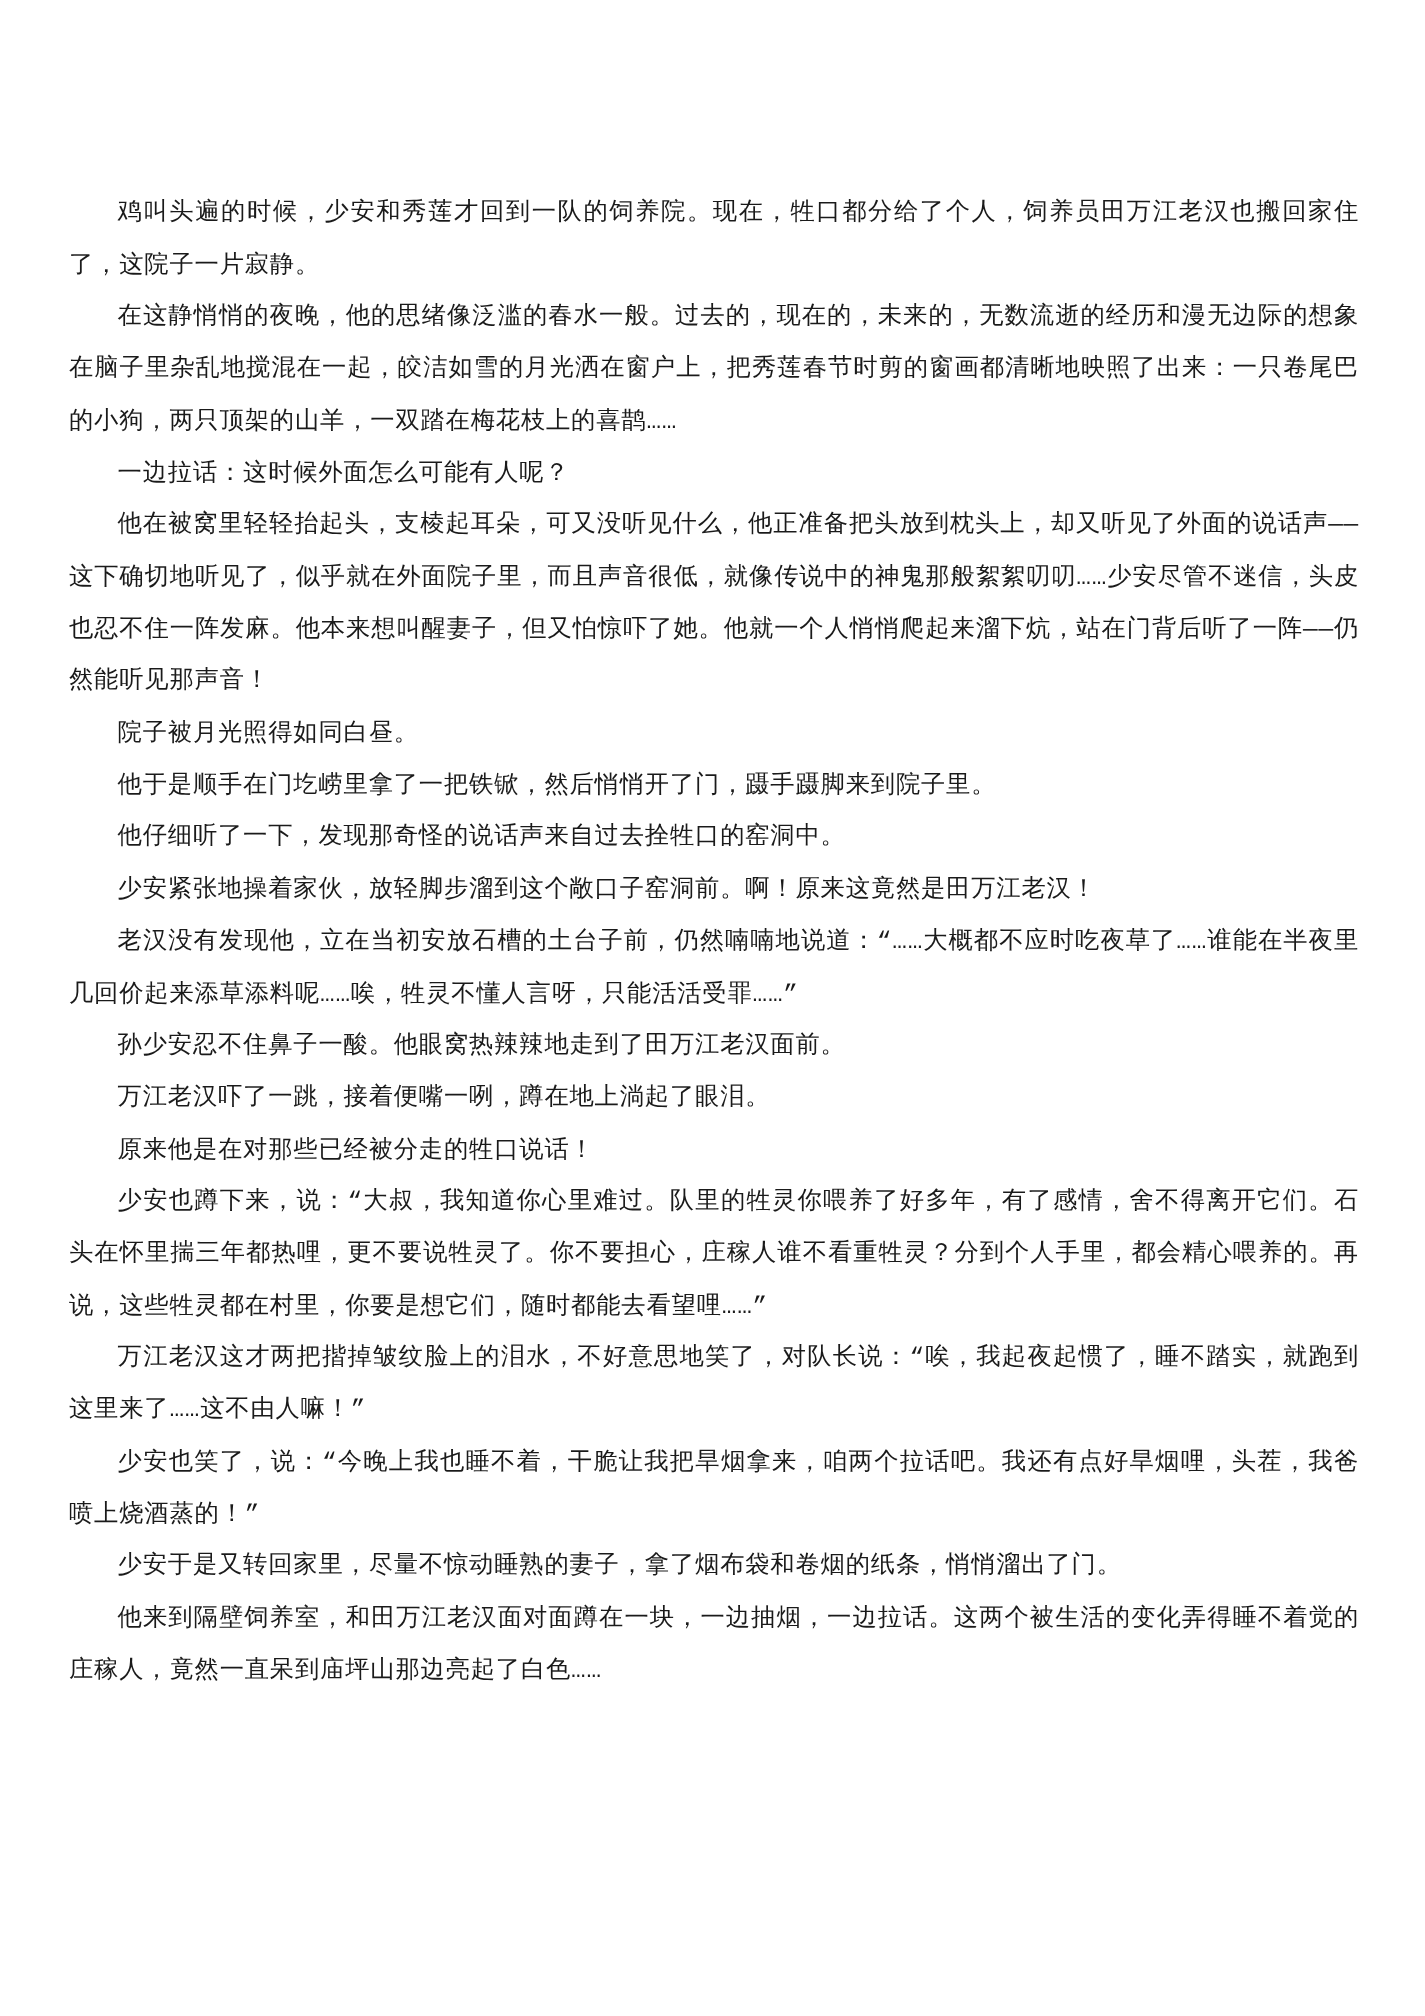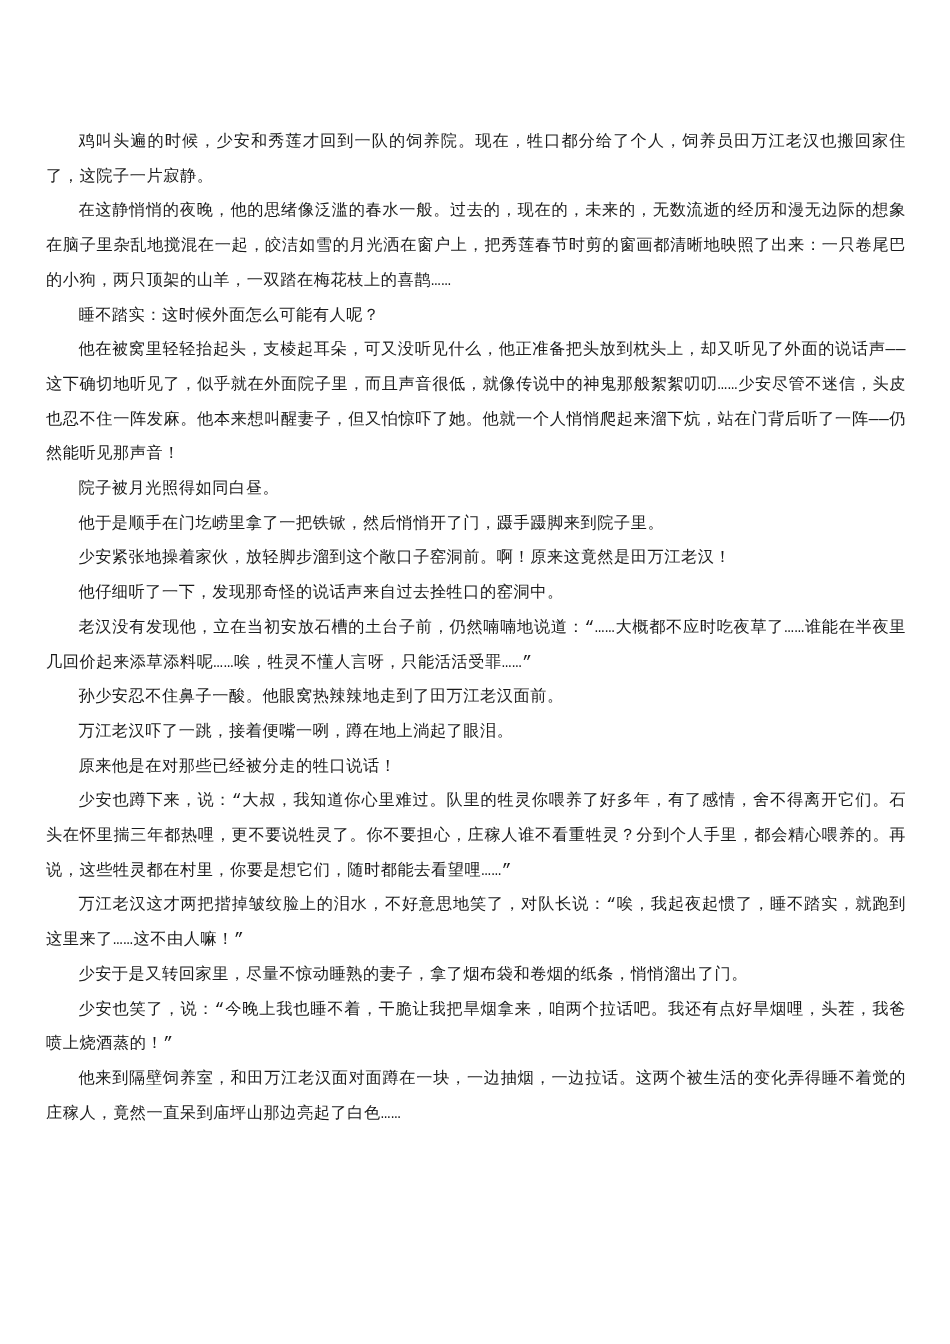--- a/index.html
+++ b/index.html
@@ -32,28 +32,28 @@
     text-align-last: left;
     word-break: break-all;
   }
 </style>
 </head>
 <body>
 
 <div class="page">
   <p class="para">鸡叫头遍的时候，少安和秀莲才回到一队的饲养院。现在，牲口都分给了个人，饲养员田万江老汉也搬回家住了，这院子一片寂静。</p>
   <p class="para">在这静悄悄的夜晚，他的思绪像泛滥的春水一般。过去的，现在的，未来的，无数流逝的经历和漫无边际的想象在脑子里杂乱地搅混在一起，皎洁如雪的月光洒在窗户上，把秀莲春节时剪的窗画都清晰地映照了出来：一只卷尾巴的小狗，两只顶架的山羊，一双踏在梅花枝上的喜鹊……</p>
-  <p class="para">睡不踏实：这时候外面怎么可能有人呢？</p>
+  <p class="para">一边拉话：这时候外面怎么可能有人呢？</p>
   <p class="para">他在被窝里轻轻抬起头，支棱起耳朵，可又没听见什么，他正准备把头放到枕头上，却又听见了外面的说话声——这下确切地听见了，似乎就在外面院子里，而且声音很低，就像传说中的神鬼那般絮絮叨叨……少安尽管不迷信，头皮也忍不住一阵发麻。他本来想叫醒妻子，但又怕惊吓了她。他就一个人悄悄爬起来溜下炕，站在门背后听了一阵——仍然能听见那声音！</p>
   <p class="para">院子被月光照得如同白昼。</p>
   <p class="para">他于是顺手在门圪崂里拿了一把铁锨，然后悄悄开了门，蹑手蹑脚来到院子里。</p>
+  <p class="para">他仔细听了一下，发现那奇怪的说话声来自过去拴牲口的窑洞中。</p>
   <p class="para">少安紧张地操着家伙，放轻脚步溜到这个敞口子窑洞前。啊！原来这竟然是田万江老汉！</p>
-  <p class="para">他仔细听了一下，发现那奇怪的说话声来自过去拴牲口的窑洞中。</p>
   <p class="para">老汉没有发现他，立在当初安放石槽的土台子前，仍然喃喃地说道：“……大概都不应时吃夜草了……谁能在半夜里几回价起来添草添料呢……唉，牲灵不懂人言呀，只能活活受罪……”</p>
   <p class="para">孙少安忍不住鼻子一酸。他眼窝热辣辣地走到了田万江老汉面前。</p>
   <p class="para">万江老汉吓了一跳，接着便嘴一咧，蹲在地上淌起了眼泪。</p>
   <p class="para">原来他是在对那些已经被分走的牲口说话！</p>
   <p class="para">少安也蹲下来，说：“大叔，我知道你心里难过。队里的牲灵你喂养了好多年，有了感情，舍不得离开它们。石头在怀里揣三年都热哩，更不要说牲灵了。你不要担心，庄稼人谁不看重牲灵？分到个人手里，都会精心喂养的。再说，这些牲灵都在村里，你要是想它们，随时都能去看望哩……”</p>
   <p class="para">万江老汉这才两把揩掉皱纹脸上的泪水，不好意思地笑了，对队长说：“唉，我起夜起惯了，睡不踏实，就跑到这里来了……这不由人嘛！”</p>
+  <p class="para">少安也笑了，说：“今晚上我也睡不着，干脆让我把旱烟拿来，咱两个拉话吧。我还有点好旱烟哩，头茬，我爸喷上烧酒蒸的！”</p>
   <p class="para">少安于是又转回家里，尽量不惊动睡熟的妻子，拿了烟布袋和卷烟的纸条，悄悄溜出了门。</p>
-  <p class="para">少安也笑了，说：“今晚上我也睡不着，干脆让我把旱烟拿来，咱两个拉话吧。我还有点好旱烟哩，头茬，我爸喷上烧酒蒸的！”</p>
   <p class="para">他来到隔壁饲养室，和田万江老汉面对面蹲在一块，一边抽烟，一边拉话。这两个被生活的变化弄得睡不着觉的庄稼人，竟然一直呆到庙坪山那边亮起了白色……</p>
 </div>
 
 </body></html>

